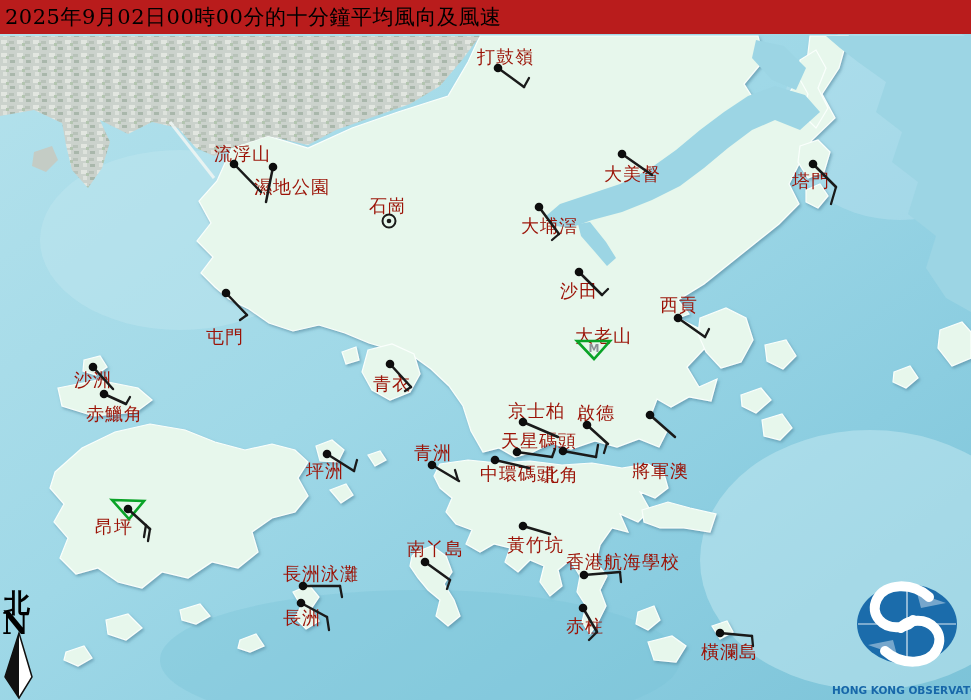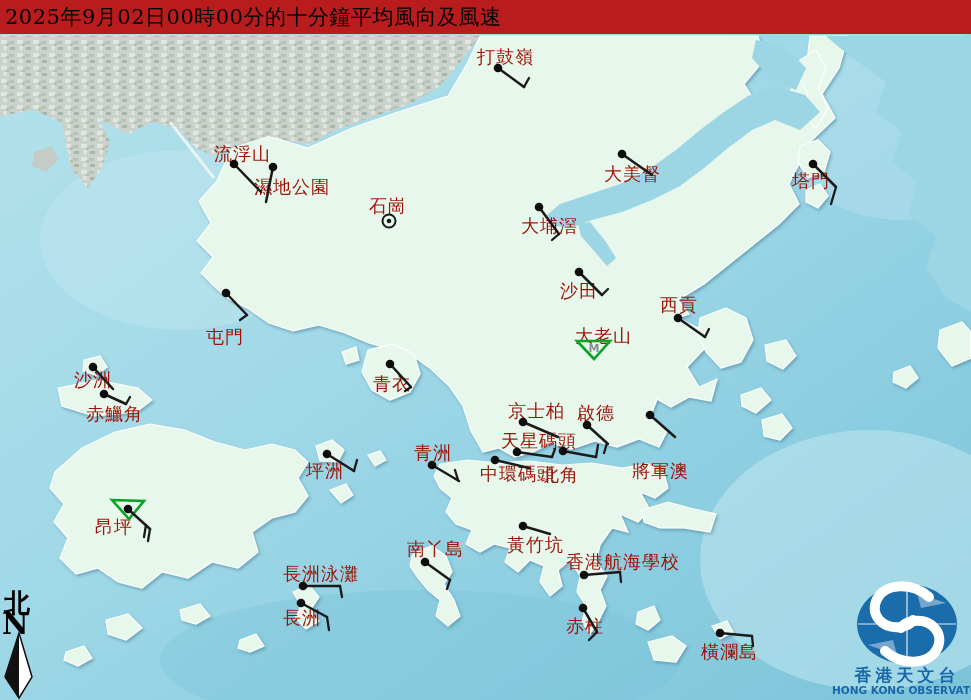--- a/index.html
+++ b/index.html
@@ -292,15 +292,14 @@
         <line x1="752" y1="636" x2="753" y2="646" stroke="#1a1a1a" stroke-width="2.3" stroke-linecap="round"></line>
         <circle cx="720" cy="633" r="4.3" fill="#0d0d0d"></circle>
       </g>
     </svg>
 
   <div class="titlebar">2025年9月02日00時00分的十分鐘平均風向及風速</div>
 
   <div class="compass-cn">北</div>
   <div class="compass-n">N</div>
 
-  <div class="logo-cn">香港天文台</div>
   <div class="logo-en">HONG KONG OBSERVATORY</div>
 </div>
 
 </body></html>

